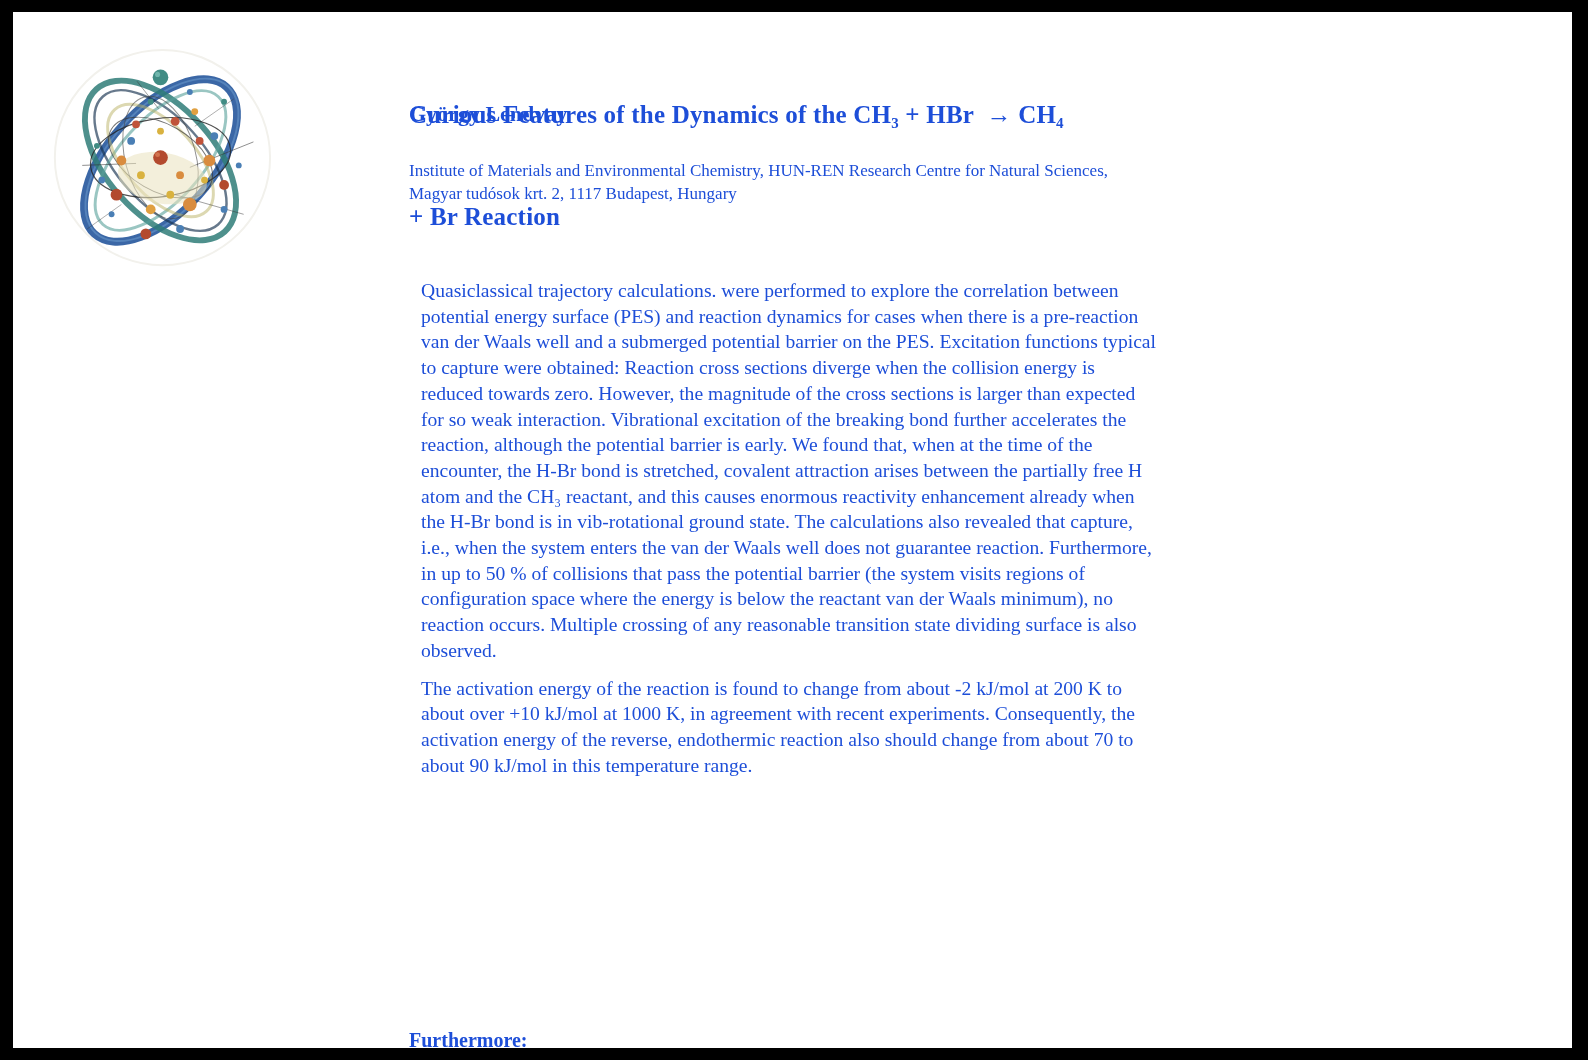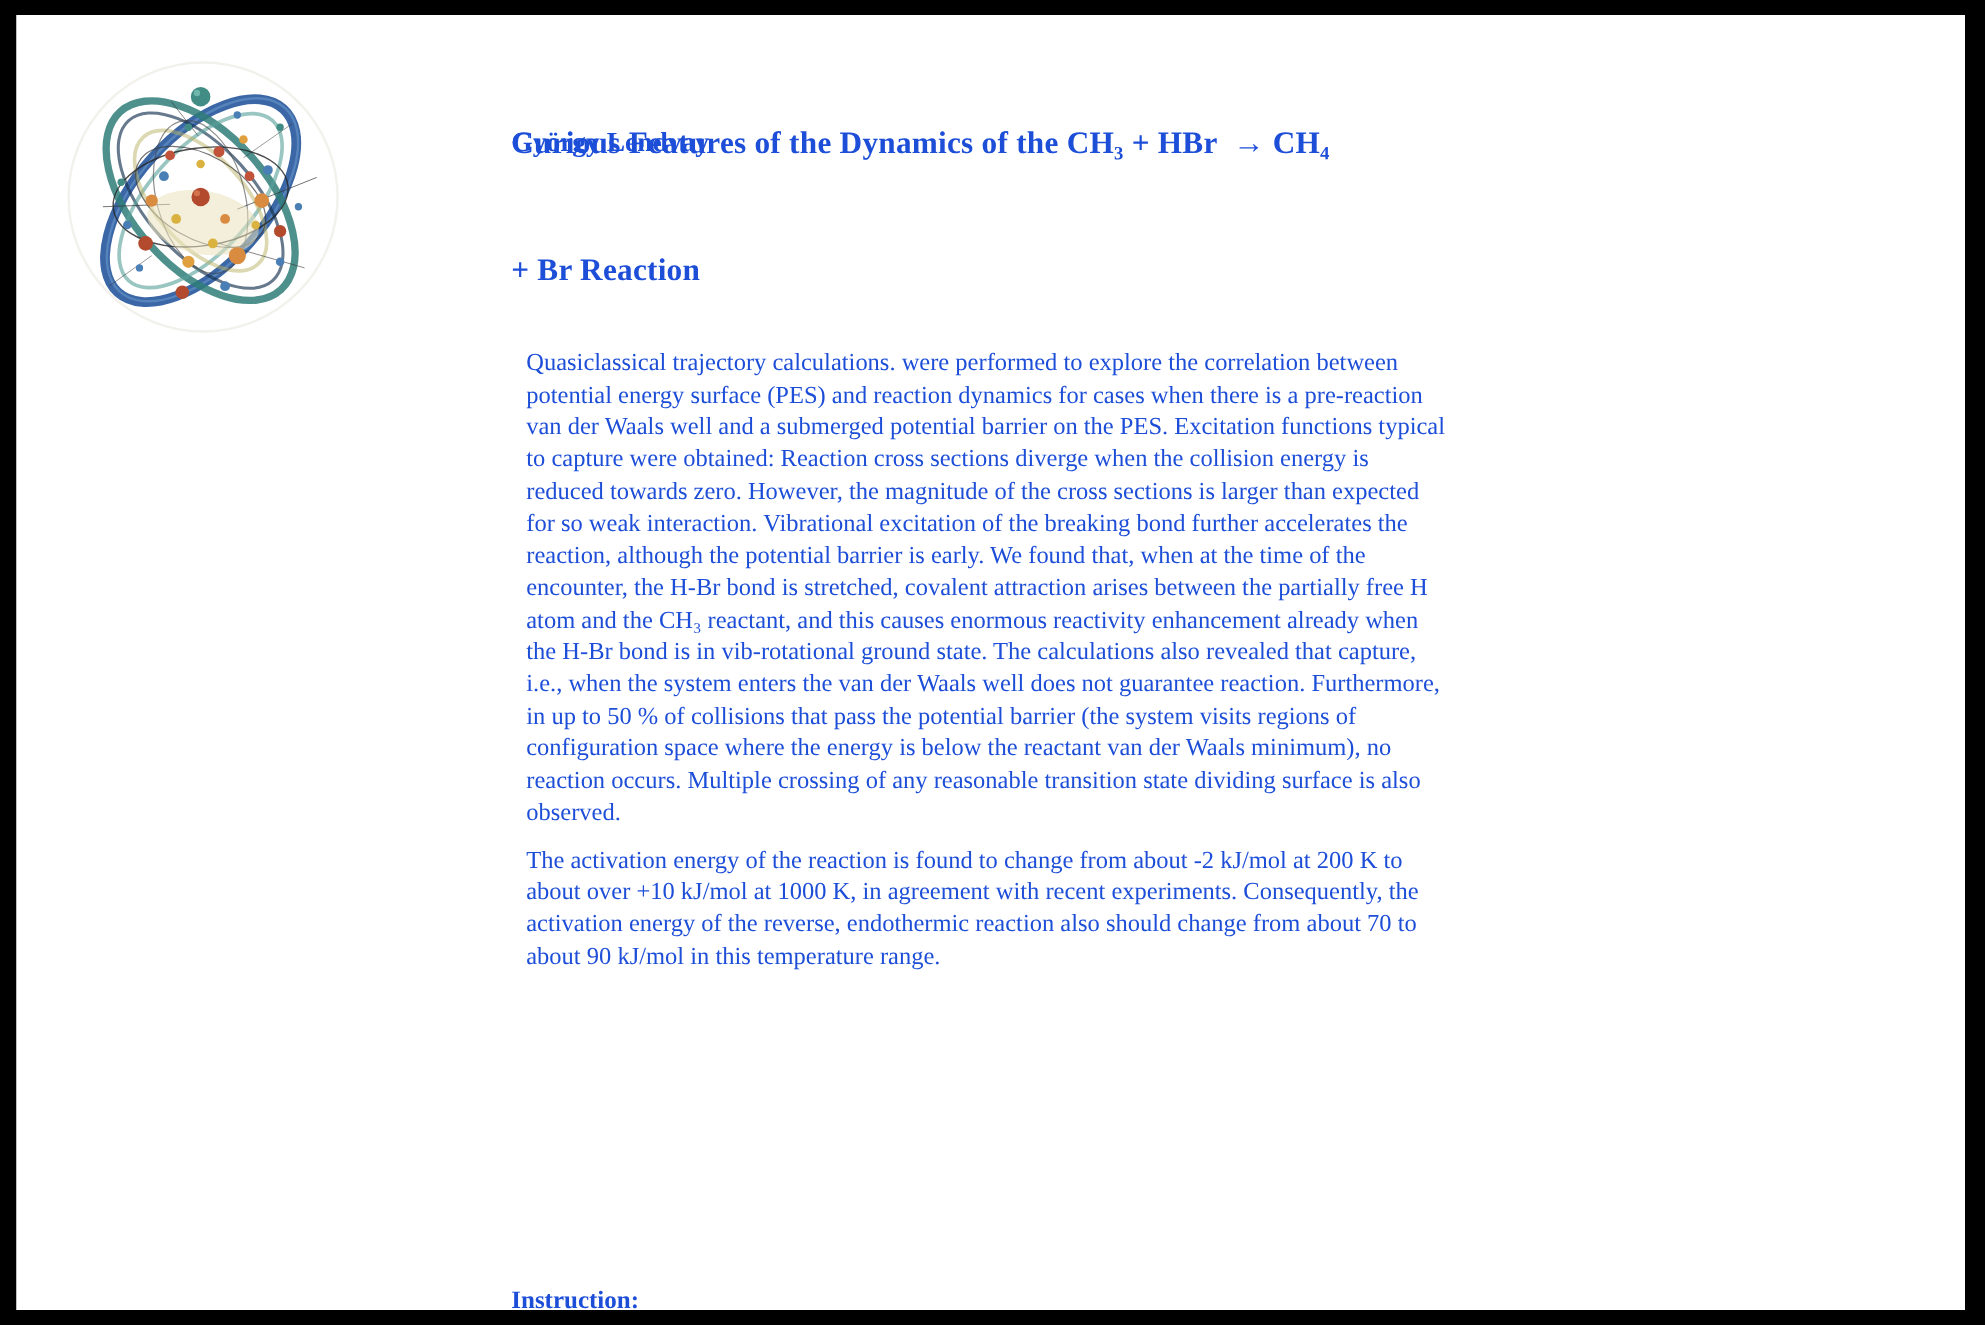--- a/index.html
+++ b/index.html
@@ -148,22 +148,23 @@
       <circle cx="117" cy="109" r="2.5" fill="#d77a54" opacity="0.85"></circle>
     </svg>
 
     <div class="title">
       <span>Curious Features of the Dynamics of the CH₃ + HBr  → CH₄</span>
       <span>+ Br Reaction</span>
     </div>
 
     <div class="author">György Lendvay</div>
 
+    <div class="affiliation">Institute of Materials and Environmental Chemistry, HUN-REN Research Centre for Natural Sciences, Magyar tudósok krt. 2, 1117 Budapest, Hungary</div>
 
     <div class="abstract">
       <p>Quasiclassical trajectory calculations. were performed to explore the correlation between potential energy surface (PES) and reaction dynamics for cases when there is a pre-reaction van der Waals well and a submerged potential barrier on the PES. Excitation functions typical to capture were obtained: Reaction cross sections diverge when the collision energy is reduced towards zero. However, the magnitude of the cross sections is larger than expected for so weak interaction. Vibrational excitation of the breaking bond further accelerates the reaction, although the potential barrier is early. We found that, when at the time of the encounter, the H-Br bond is stretched, covalent attraction arises between the partially free H atom and the CH₃ reactant, and this causes enormous reactivity enhancement already when the H-Br bond is in vib-rotational ground state. The calculations also revealed that capture, i.e., when the system enters the van der Waals well does not guarantee reaction. Furthermore, in up to 50 % of collisions that pass the potential barrier (the system visits regions of configuration space where the energy is below the reactant van der Waals minimum), no reaction occurs. Multiple crossing of any reasonable transition state dividing surface is also observed.</p>
       <p>The activation energy of the reaction is found to change from about -2 kJ/mol at 200 K to about over +10 kJ/mol at 1000 K, in agreement with recent experiments. Consequently, the activation energy of the reverse, endothermic reaction also should change from about 70 to about 90 kJ/mol in this temperature range.</p>
     </div>
 
-    <div class="instruction">Instruction:</div>
+    <div class="instruction">Furthermore:</div>
 
   </div>
 </div>
 
 </body></html>

